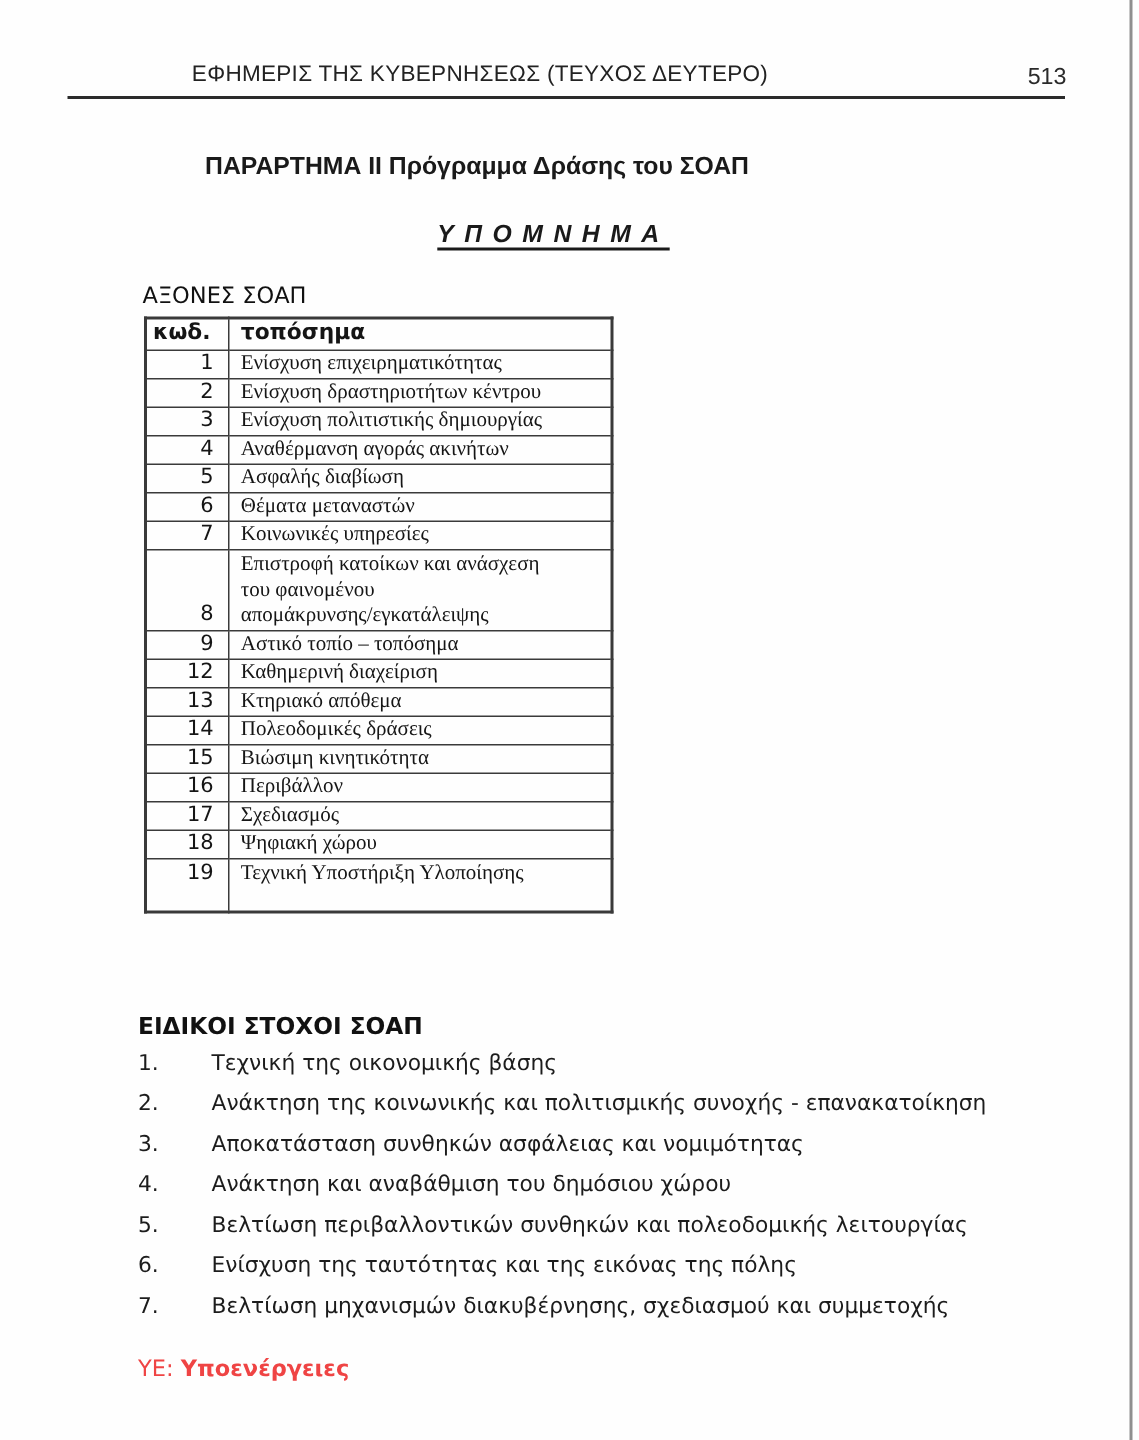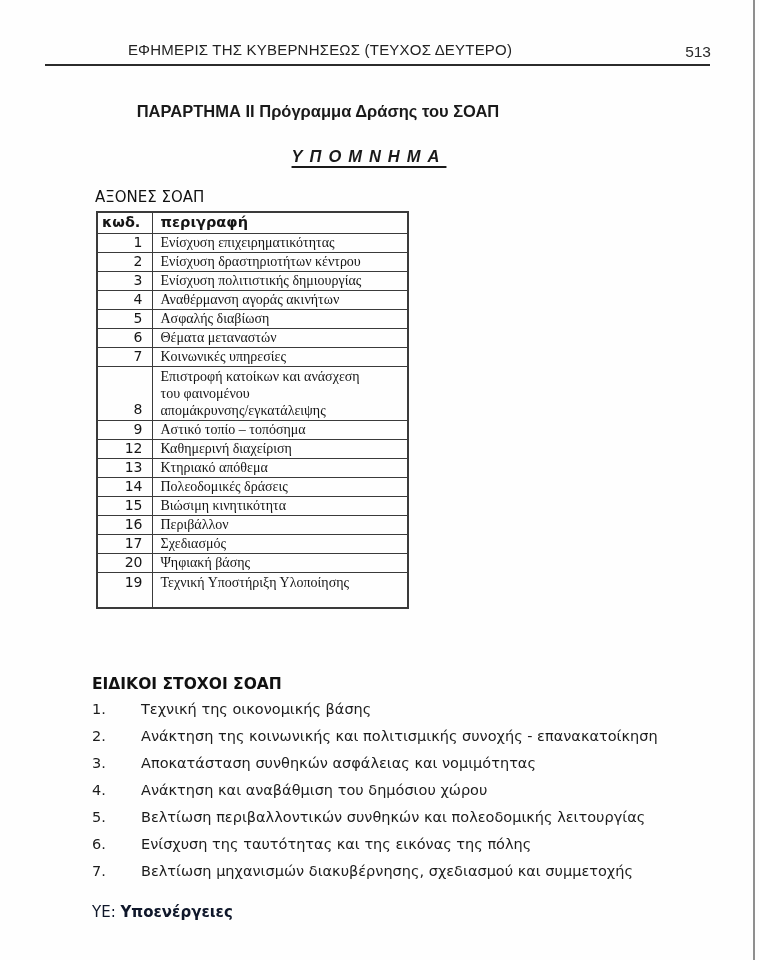--- a/index.html
+++ b/index.html
@@ -81,21 +81,21 @@
   .objectives-heading {
     position: absolute; top: 675px; left: 92px;
     font-weight: bold; font-size: 15.5px; color: #111;
   }
   .objectives-list { position: absolute; top: 701px; left: 92px; width: 600px; }
   .objective-item { display: flex; height: 27px; align-items: flex-start; }
   .objective-num { width: 49px; flex: 0 0 49px; font-size: 14.5px; }
   .objective-text { flex: 1; font-size: 14.5px; }
   
   .footnote {
-    position: absolute; top: 903px; left: 92px; font-size: 15px; color: #0f172a;
+    position: absolute; top: 903px; left: 92px; font-size: 15px; color: #ef4444;
   }
   .footnote .abbr { font-weight: normal; }
   .footnote .label { font-weight: bold; }
 </style>
 </head>
 <body>
 
 <div class="page-edge-right"></div>
 
 <div class="gazette-header">ΕΦΗΜΕΡΙΣ ΤΗΣ ΚΥΒΕΡΝΗΣΕΩΣ (ΤΕΥΧΟΣ ΔΕΥΤΕΡΟ)</div>
@@ -108,21 +108,21 @@
 <div class="axes-heading">ΑΞΟΝΕΣ ΣΟΑΠ</div>
 
 <table class="axes-table">
   <colgroup>
       <col class="c-code">
       <col class="c-desc">
     </colgroup>
   <thead>
     <tr>
       <th class="h-code">κωδ.</th>
-      <th class="h-desc">περιγραφή</th>
+      <th class="h-desc">τοπόσημα</th>
     </tr>
   </thead>
   <tbody>
     <tr>
         <td class="code">1</td>
         <td class="desc">Ενίσχυση επιχειρηματικότητας</td>
       </tr>
     <tr>
         <td class="code">2</td>
         <td class="desc">Ενίσχυση δραστηριοτήτων κέντρου</td>
@@ -175,22 +175,22 @@
       </tr>
     <tr>
         <td class="code">16</td>
         <td class="desc">Περιβάλλον</td>
       </tr>
     <tr>
         <td class="code">17</td>
         <td class="desc">Σχεδιασμός</td>
       </tr>
     <tr>
-        <td class="code">20</td>
-        <td class="desc">Ψηφιακή βάσης</td>
+        <td class="code">18</td>
+        <td class="desc">Ψηφιακή χώρου</td>
       </tr>
     <tr class="row-tall">
         <td class="code">19</td>
         <td class="desc">Τεχνική Υποστήριξη Υλοποίησης</td>
       </tr>
   </tbody>
 </table>
 
 <div class="objectives-heading">ΕΙΔΙΚΟΙ ΣΤΟΧΟΙ ΣΟΑΠ</div>
 

